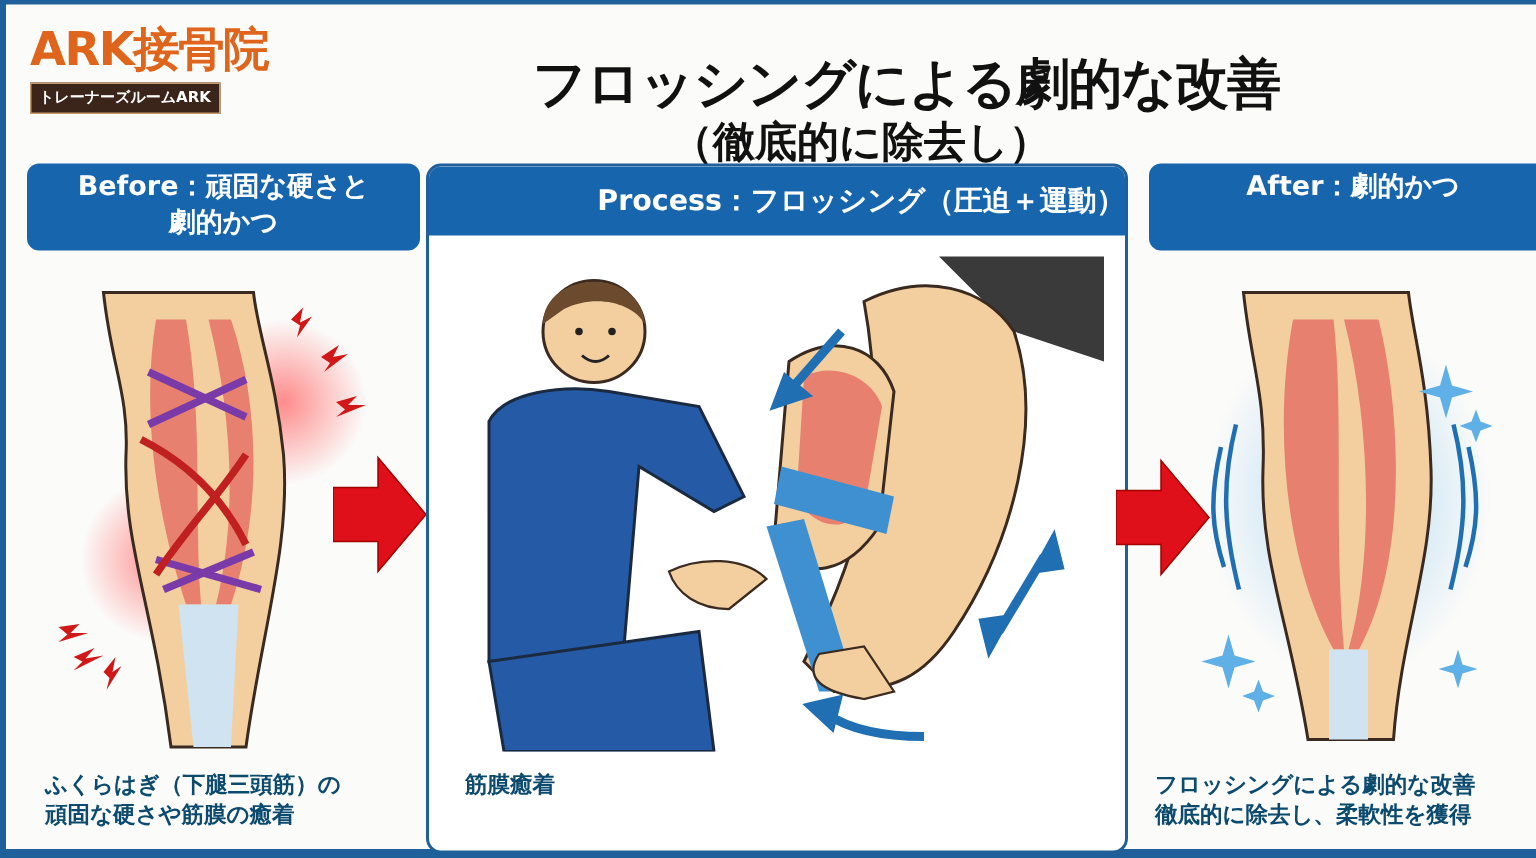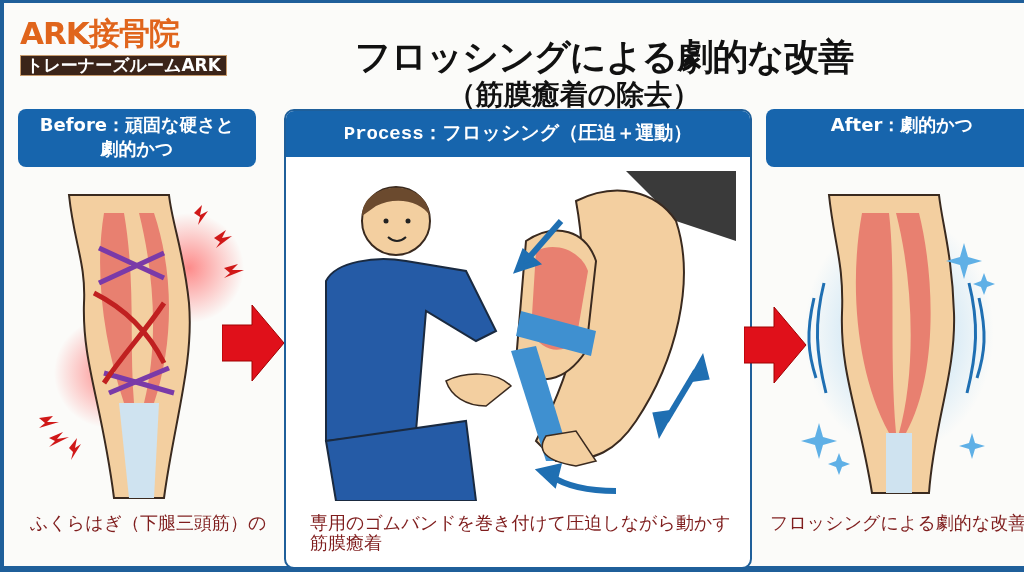--- a/index.html
+++ b/index.html
@@ -1,45 +1,45 @@
 <!DOCTYPE html>
 <html><head>
 <meta charset="utf-8">
 <style>
   html,body{margin:0;padding:0;}
   body{width:1024px;height:572px;overflow:hidden;background:#1f5f9a;font-family:"DejaVu Sans","Liberation Sans",sans-serif;}
   .frame{position:absolute;left:4px;top:3px;width:1016px;height:563px;background:#fbfbf9;padding-left:26px;}
   .brand{position:absolute;left:16px;top:12px;}
   .brand-title{font-size:31px;font-weight:bold;color:#e0651c;letter-spacing:-1px;line-height:36px;}
-  .brand-sub{margin-top:4px;display:inline-block;background:#3b2419;color:#fff;font-size:17px;font-weight:bold;padding:2px 5px;border:1px solid #c69a6d;line-height:15px;}
+  .brand-sub{margin-top:4px;display:inline-block;background:#3b2419;color:#fff;font-size:10px;font-weight:bold;padding:2px 5px;border:1px solid #c69a6d;line-height:15px;}
   .title{position:absolute;left:280px;top:6px;width:640px;text-align:center;font-weight:bold;color:#111;margin-top:26px;}
   .title .t1{font-size:36px;line-height:44px;letter-spacing:-1px;}
   .title .t2{font-size:28px;line-height:32px;margin-left:-60px;}
   .label{position:absolute;background:#1765ad;color:#fff;font-weight:bold;text-align:center;border-radius:8px;font-size:18px;line-height:24px;}
-  .caption{position:absolute;font-size:18px;font-weight:normal;color:#7f1d1d;line-height:20px;}
+  .caption{position:absolute;font-size:15px;font-weight:bold;color:#0c4a6e;line-height:20px;}
   .proc-box{position:absolute;left:280px;top:106px;width:464px;height:456px;border:2px solid #1f5f9a;border-radius:10px;background:#fff;overflow:hidden;}
-  .proc-head{position:absolute;left:0;top:0;width:100%;height:46px;background:#1765ad;color:#fff;font-size:19px;font-weight:bold;text-align:center;line-height:46px;font-family:Liberation Mono, monospace;}
+  .proc-head{position:absolute;left:0;top:0;width:100%;height:46px;background:#1765ad;color:#fff;font-size:19px;font-weight:bold;text-align:right;line-height:46px;}
   svg{position:absolute;}
 </style>
 </head>
 <body>
 
 <div class="frame">
 
   <div class="brand">
     <div class="brand-title">ARK接骨院</div>
     <div class="brand-sub">トレーナーズルームARK</div>
   </div>
 
   <div class="title">
     <div class="t1">フロッシングによる劇的な改善</div>
-    <div class="t2">（筋膜癒着の除去）</div>
+    <div class="t2">（徹底的に除去し）</div>
   </div>
 
-  <div class="label" style="left:14px;top:106px;width:238px;height:54px;padding-top:4px;">
+  <div class="label" style="left:14px;top:106px;width:262px;height:54px;padding-top:4px;">
     <div>Before：頑固な硬さと</div>
     <div>劇的かつ</div>
   </div>
 
   <svg style="left:20px;top:180px;" width="240" height="320" viewBox="0 0 240 320">
     <defs>
       <radialGradient id="glow" cx="50%" cy="50%" r="50%">
         <stop offset="0%" stop-color="#ff3030" stop-opacity="0.55"></stop>
         <stop offset="100%" stop-color="#ff3030" stop-opacity="0"></stop>
       </radialGradient>
@@ -65,20 +65,21 @@
       <path d="M190 55 l12 -8 l-4 8 l10 -2 l-16 12 l4 -6 z"></path>
       <path d="M200 85 l14 -4 l-6 6 l12 0 l-20 8 l6 -5 z"></path>
       <path d="M15 235 l14 -2 l-6 6 l12 0 l-20 6 l6 -5 z"></path>
       <path d="M25 255 l14 -6 l-6 7 l12 -2 l-20 10 l6 -6 z"></path>
       <path d="M45 265 l8 -10 l-2 10 l6 -4 l-10 16 l2 -8 z"></path>
     </g>
   </svg>
 
   <div class="caption" style="left:26px;top:510px;">
     <div>ふくらはぎ（下腿三頭筋）の</div>
+    <div>頑固な硬さや筋膜の癒着</div>
   </div>
 
   <svg style="left:218px;top:300px;" width="64" height="80" viewBox="0 0 64 80">
     <path d="M0 22 L30 22 L30 2 L62 40 L30 78 L30 58 L0 58 Z" fill="#e0101a" stroke="#a00000" stroke-width="1"></path>
   </svg>
 
   <div class="proc-box">
     <div class="proc-head">Process：フロッシング（圧迫＋運動）</div>
     <svg style="left:10px;top:50px;" width="444" height="340" viewBox="0 0 444 340">
 
@@ -105,21 +106,20 @@
         <path d="M400 210 L370 260"></path>
           <path d="M406 200 L396 218 L410 216 Z"></path>
           <path d="M364 270 L374 252 L360 254 Z"></path>
         <path d="M320 330 C290 330,270 325,255 315" fill="none"></path>
           <path d="M245 310 L262 306 L258 322 Z"></path>
       </g>
     </svg>
   </div>
 
   <div class="caption" style="left:306px;top:510px;">
-    <div>専用のゴムバンドを巻き付けて圧迫しながら動かす</div>
     <div>筋膜癒着</div>
   </div>
 
   <svg style="left:740px;top:302px;" width="64" height="80" viewBox="0 0 64 80">
     <path d="M0 22 L30 22 L30 2 L62 40 L30 78 L30 58 L0 58 Z" fill="#e0101a" stroke="#a00000" stroke-width="1"></path>
   </svg>
 
   <div class="label" style="left:762px;top:106px;width:272px;height:54px;padding-top:4px;">
     <div>After：劇的かつ</div>
   </div>
@@ -146,14 +146,15 @@
       <path d="M170 60 l4 14 l14 4 l-14 4 l-4 14 l-4 -14 l-14 -4 l14 -4 z"></path>
       <path d="M190 90 l3 8 l8 3 l-8 3 l-3 8 l-3 -8 l-8 -3 l8 -3 z"></path>
       <path d="M25 240 l4 14 l14 4 l-14 4 l-4 14 l-4 -14 l-14 -4 l14 -4 z"></path>
       <path d="M45 270 l3 8 l8 3 l-8 3 l-3 8 l-3 -8 l-8 -3 l8 -3 z"></path>
       <path d="M178 250 l3 10 l10 3 l-10 3 l-3 10 l-3 -10 l-10 -3 l10 -3 z"></path>
     </g>
   </svg>
 
   <div class="caption" style="left:766px;top:510px;">
     <div>フロッシングによる劇的な改善</div>
+    <div>徹底的に除去し、柔軟性を獲得</div>
   </div>
 </div>
 
 </body></html>

